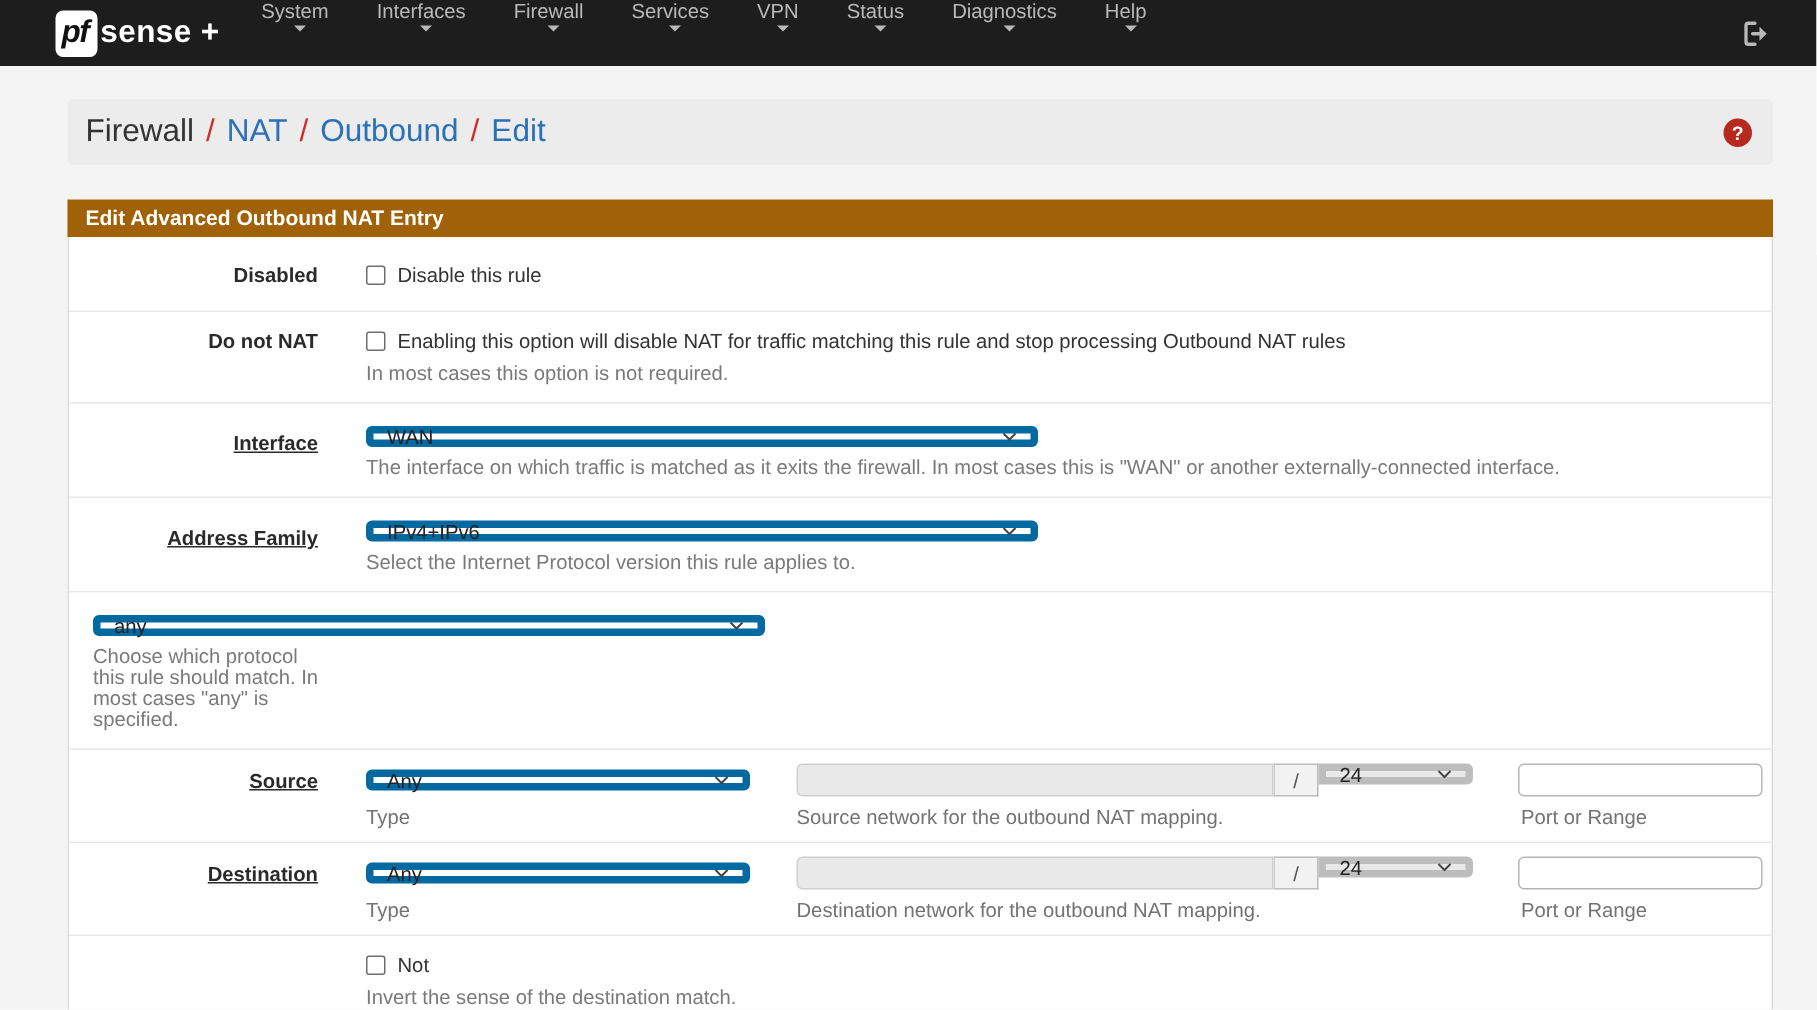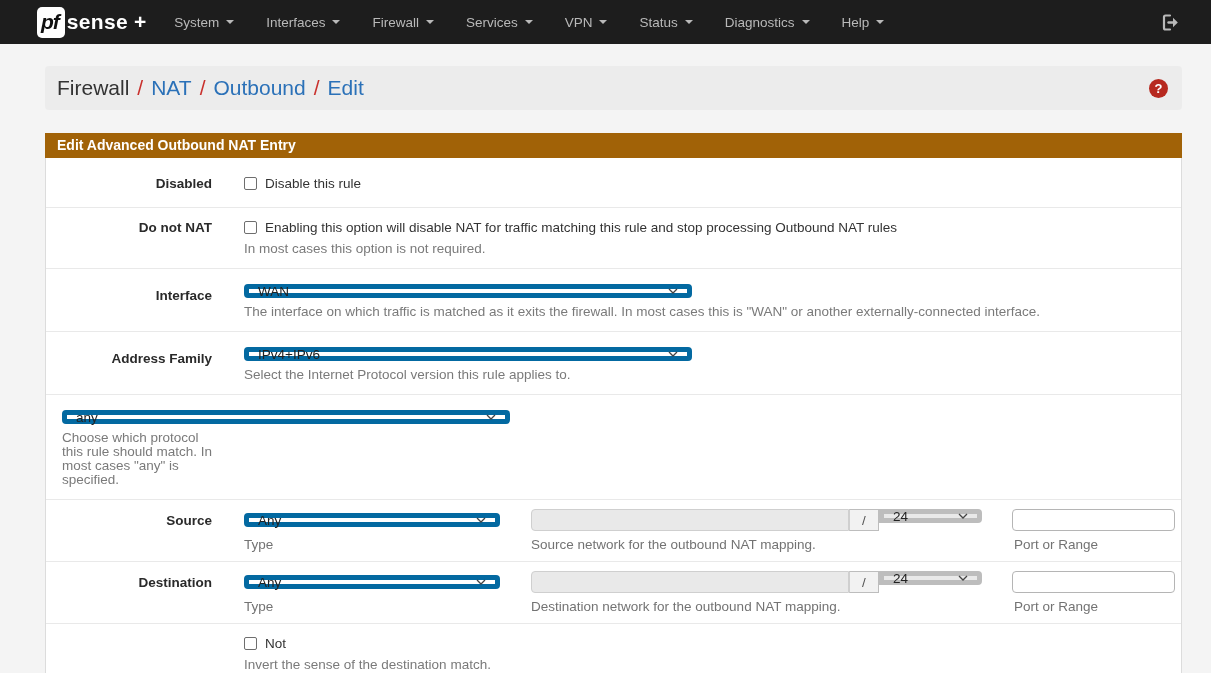--- a/index.html
+++ b/index.html
@@ -37,20 +37,21 @@
   .brand-plus { color: #fff; font-weight: bold; font-size: 21px; margin-left: 6px; }
   .nav-items { display: flex; list-style: none; margin-left: 12px; }
   .nav-item {
     color: #b9b9b9;
     padding: 0 16px;
     height: 44px;
     display: flex;
     align-items: center;
     cursor: pointer;
     white-space: nowrap;
+    flex-direction: column;
   }
   .caret {
     display: inline-block;
     margin-left: 7px;
     width: 0; height: 0;
     border: 4px solid transparent;
     border-top-color: #b9b9b9;
     transform: translateY(2px);
   }
   .nav-right { margin-left: auto; display: flex; align-items: center; cursor: pointer; }
@@ -107,21 +108,21 @@
     border-bottom: 1px solid #e9e9e9;
   }
   .form-row:last-child { border-bottom: none; }
   .row-label {
     text-align: right;
     padding-right: 16px;
     font-weight: bold;
     color: #2a2a2a;
     line-height: 15px;
   }
-  .row-label.u { }
+  .row-label.u { text-decoration: underline; }
   .ctrl-col { padding-left: 16px; padding-right: 12px; }
 
   .row-disabled  { padding: 18px 0 16px; }
   .row-donotnat  { padding: 12px 0 12px; }
   .row-select    { padding: 15px 0 12px; }
   .row-select .row-label { margin-top: 4px; }
   .row-group     { padding: 9px 0 9px; }
   .row-group .row-label { margin-top: 4px; }
   .row-not       { padding: 12px 0 13px; }
 

